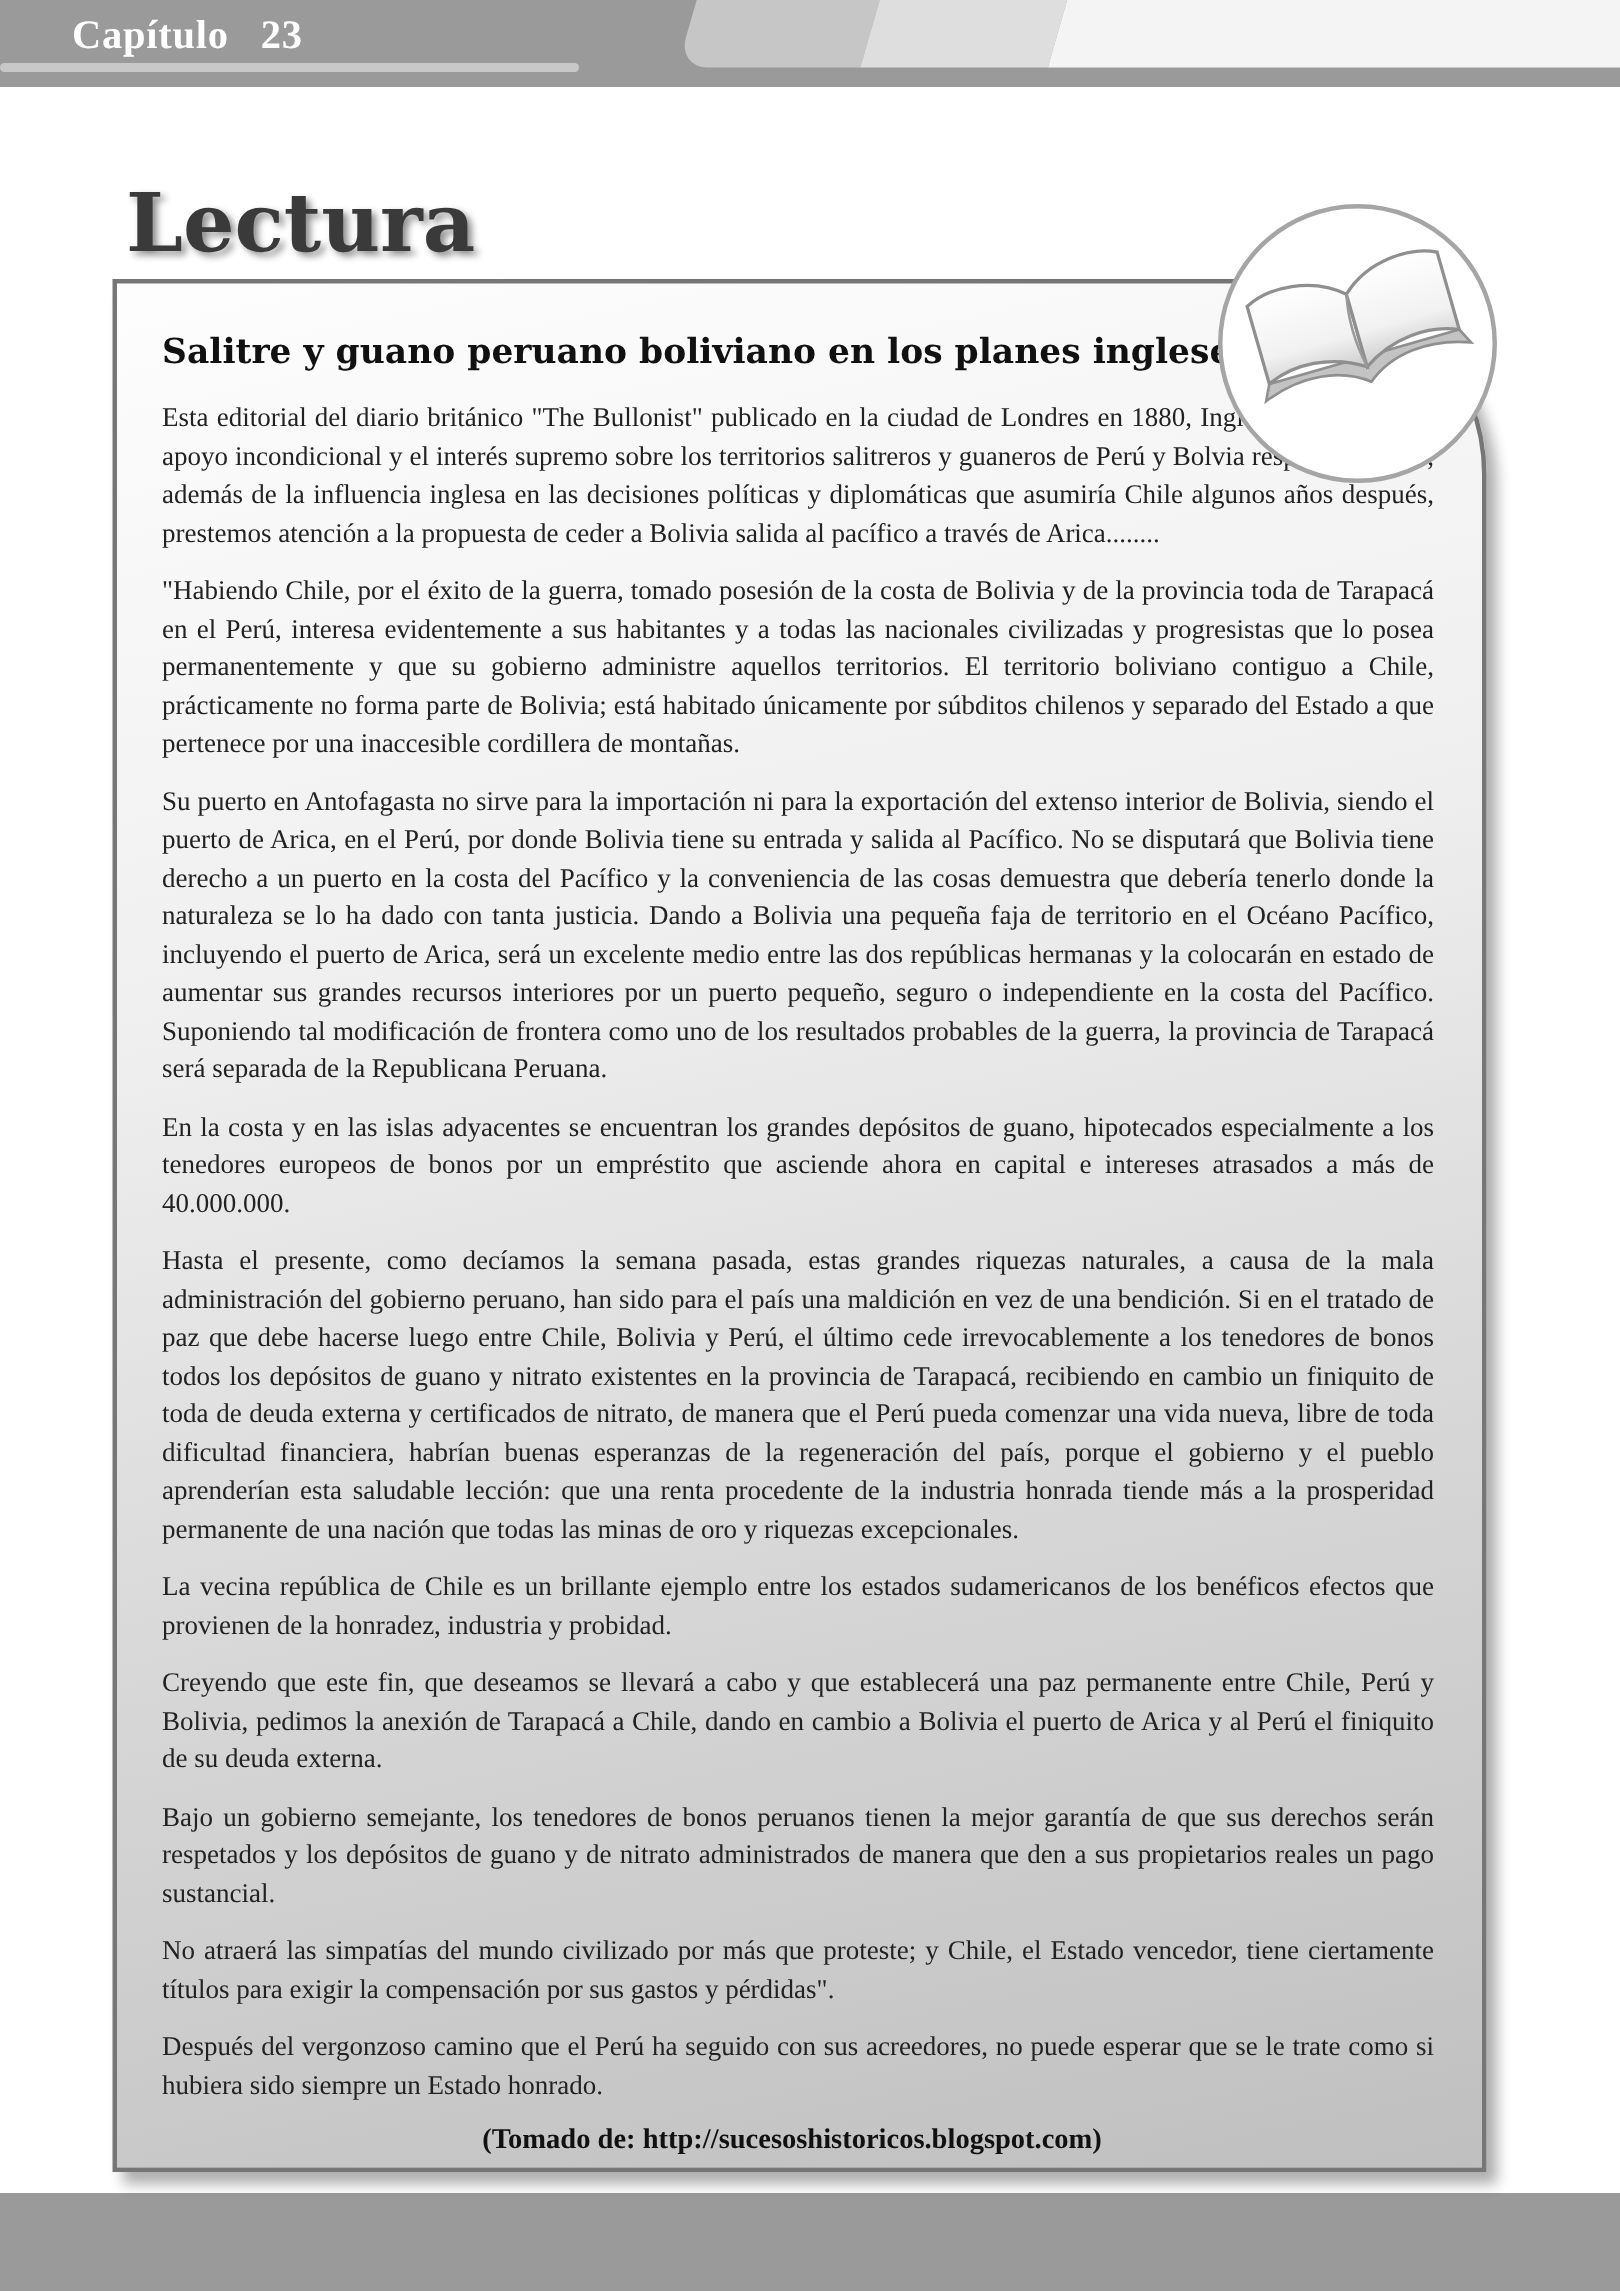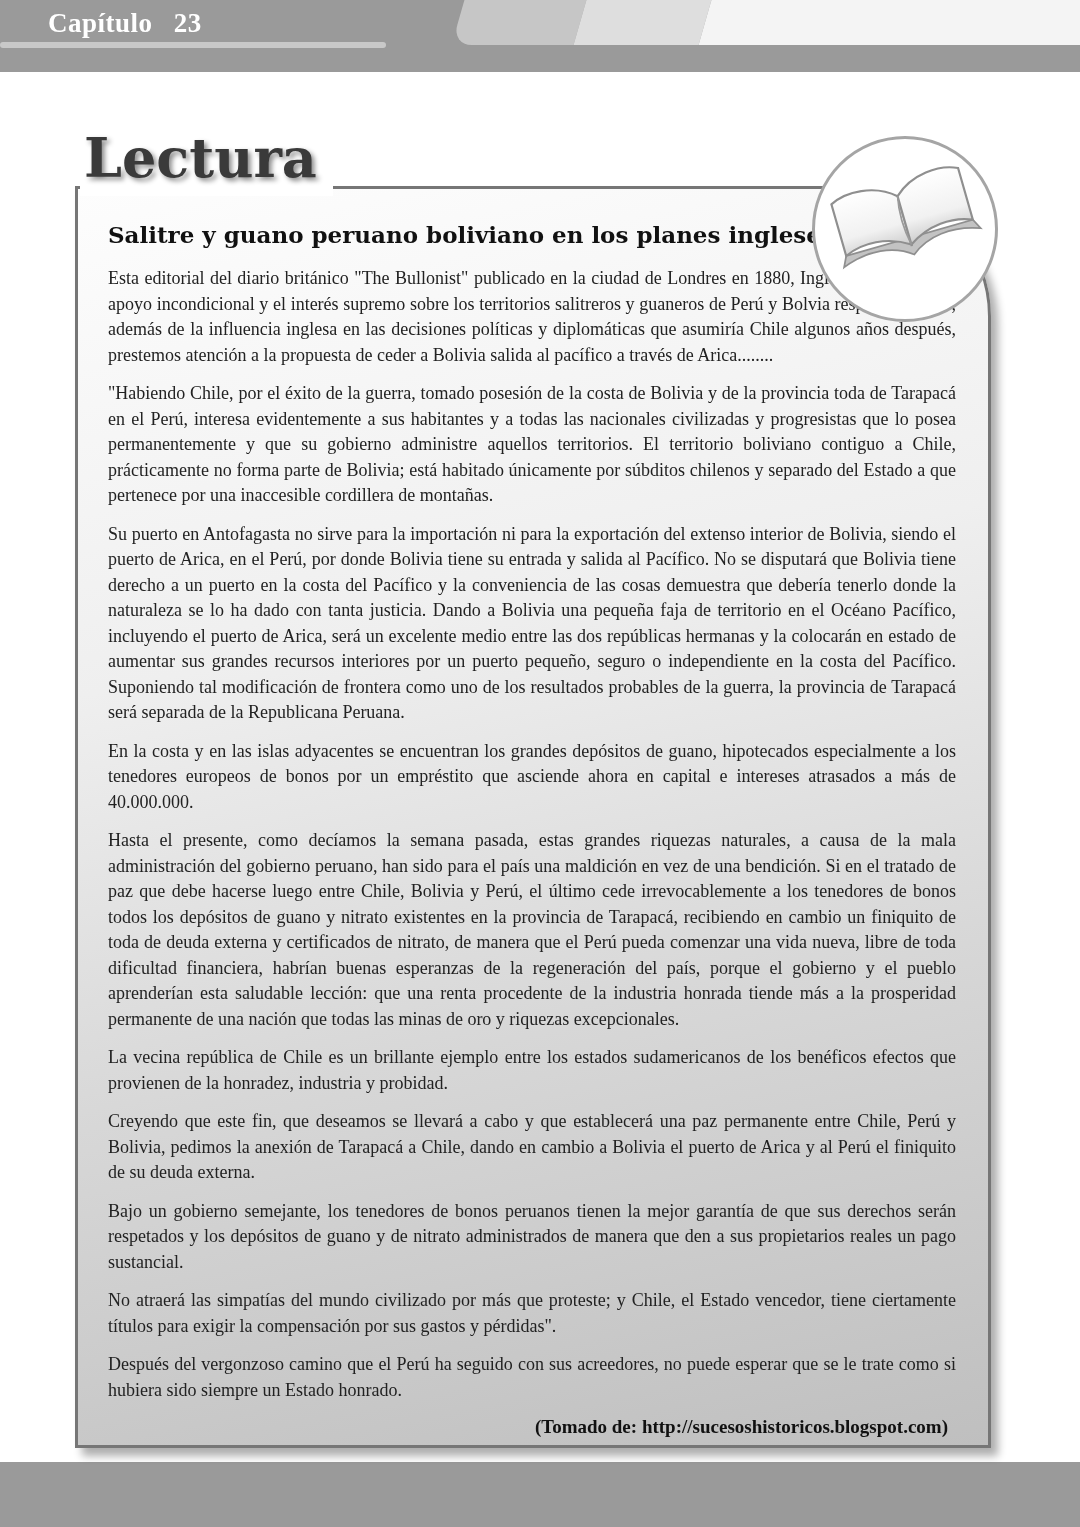--- a/index.html
+++ b/index.html
@@ -1,45 +1,45 @@
 <!DOCTYPE html>
 <html><head>
 <meta charset="utf-8">
 <style>
   html,body{margin:0;padding:0;}
   body{width:1080px;height:1527px;position:relative;background:#ffffff;
        font-family:"Liberation Serif", serif;overflow:hidden;}
 
   
-  .header-bar{position:absolute;left:0;top:0;width:1080px;height:72px;background:#9a9a9a;}
+  .header-bar{position:absolute;left:0;top:0;width:1080px;height:58px;background:#9a9a9a;}
   .chapter-title{position:absolute;left:48px;top:8px;color:#ffffff;font-size:27px;
        font-weight:bold;word-spacing:14px;letter-spacing:.5px;font-family:"Liberation Serif",serif;}
   .chapter-underline{position:absolute;left:0;top:42px;width:386px;height:6px;background:#c8c8c8;border-radius:3px;}
   .top-decor{position:absolute;left:430px;top:0;width:650px;height:58px;overflow:hidden;}
   .slab{position:absolute;top:0;height:45px;transform:skewX(-16deg);}
   .slab-a{left:28px;width:122px;background:#c6c6c6;border-bottom-left-radius:20px;}
   .slab-b{left:150px;width:125px;background:#dedede;}
   .slab-c{left:275px;width:500px;background:#f4f4f4;}
 
   
-  .lectura-heading{position:absolute;left:80px;top:126px;z-index:4;background:#ffffff;
+  .lectura-heading{position:absolute;left:80px;top:116px;z-index:4;background:#ffffff;
        padding:0 16px 6px 4px;font-family:"DejaVu Serif",serif;font-weight:bold;
        font-size:54px;color:#3a3a3a;text-shadow:3px 3px 5px rgba(0,0,0,0.45);}
 
   
   .reading-box{position:absolute;left:75px;top:186px;width:916px;height:1262px;
        box-sizing:border-box;border:3px solid #767676;border-top-right-radius:130px;
        background:linear-gradient(168deg,#fdfdfd 0%,#efefef 35%,#d7d7d7 65%,#bfbfbf 100%);
        box-shadow:7px 8px 9px rgba(0,0,0,0.32);z-index:1;}
   .article{position:absolute;left:30px;top:32px;width:848px;}
   .article-title{font-family:"DejaVu Serif",serif;font-weight:bold;font-size:23px;
        color:#111111;margin:0 0 18px 0;}
   .article-body p{margin:0 0 13px 0;font-size:18px;line-height:25.5px;text-align:justify;
        color:#222222;font-family:"Liberation Serif",serif;}
-  .article-source{margin:2px 8px 0 0;text-align:right;font-weight:bold;font-size:19px;color:#111111;}
+  .article-source{margin:2px 8px 0 0;text-align:center;font-weight:bold;font-size:19px;color:#111111;}
 
   
   .book-badge{position:absolute;left:812px;top:136px;width:186px;height:186px;border-radius:50%;
        background:#ffffff;border:3px solid #a5a5a5;z-index:3;box-sizing:border-box;}
   .book-badge svg{position:absolute;left:12px;top:20px;transform:rotate(-16deg);}
 
   
   .footer-bar{position:absolute;left:0;top:1462px;width:1080px;height:65px;background:#9a9a9a;}
 </style>
 </head>

